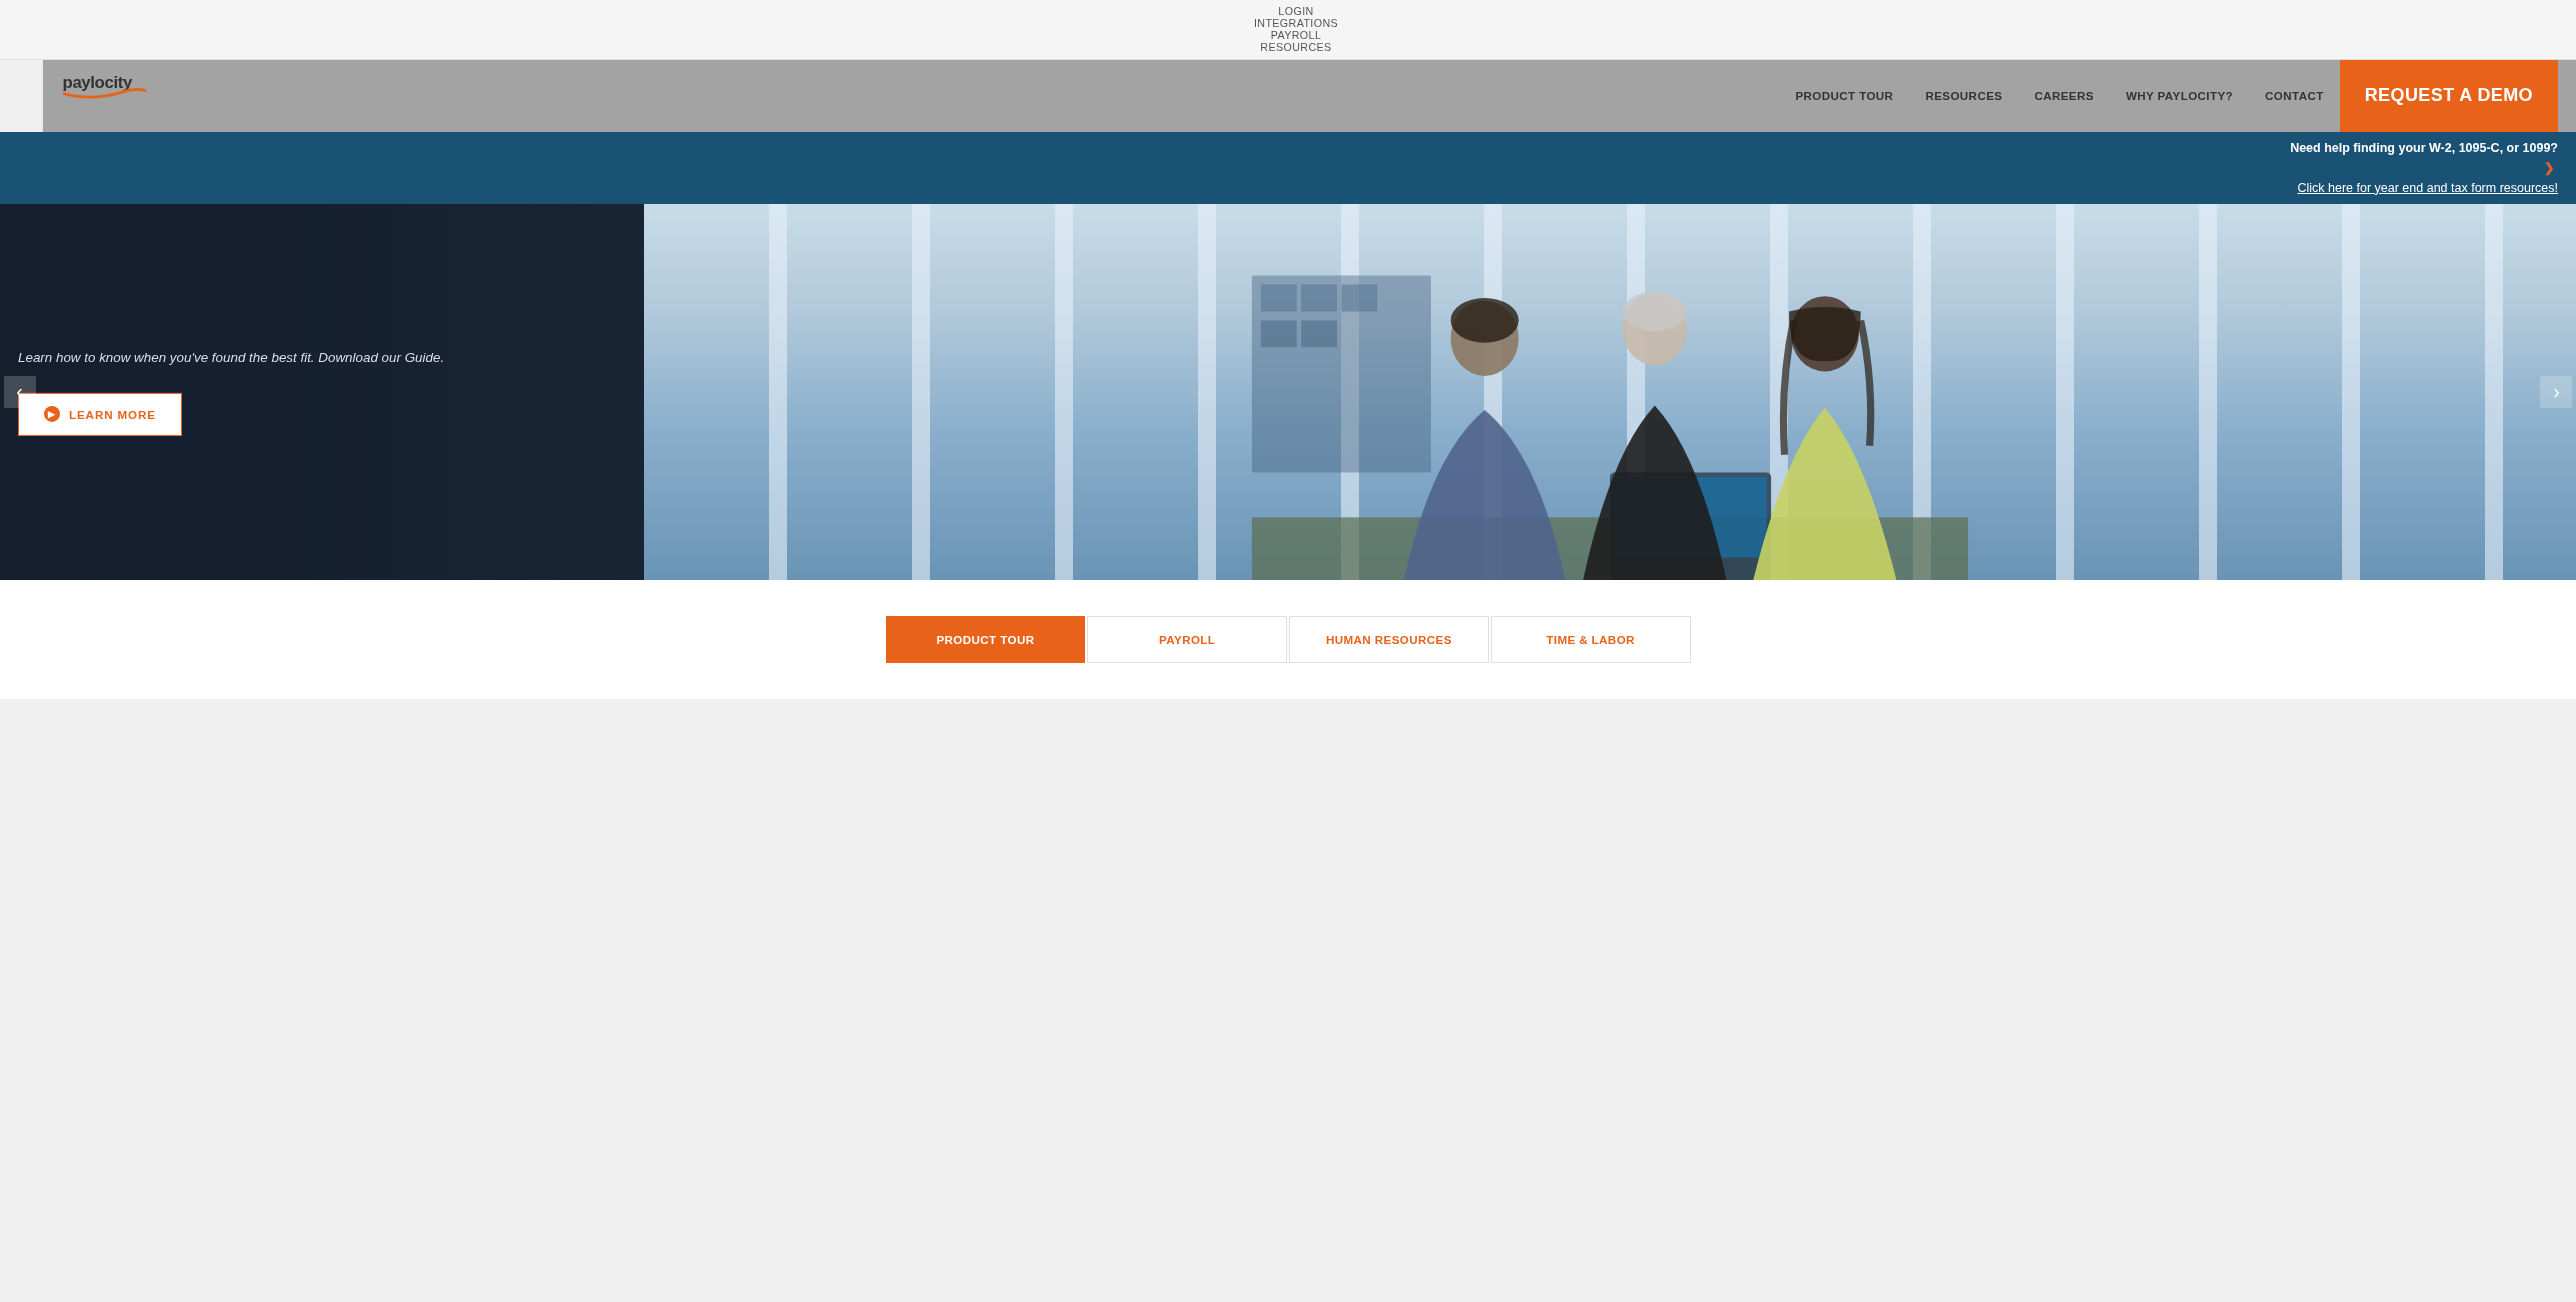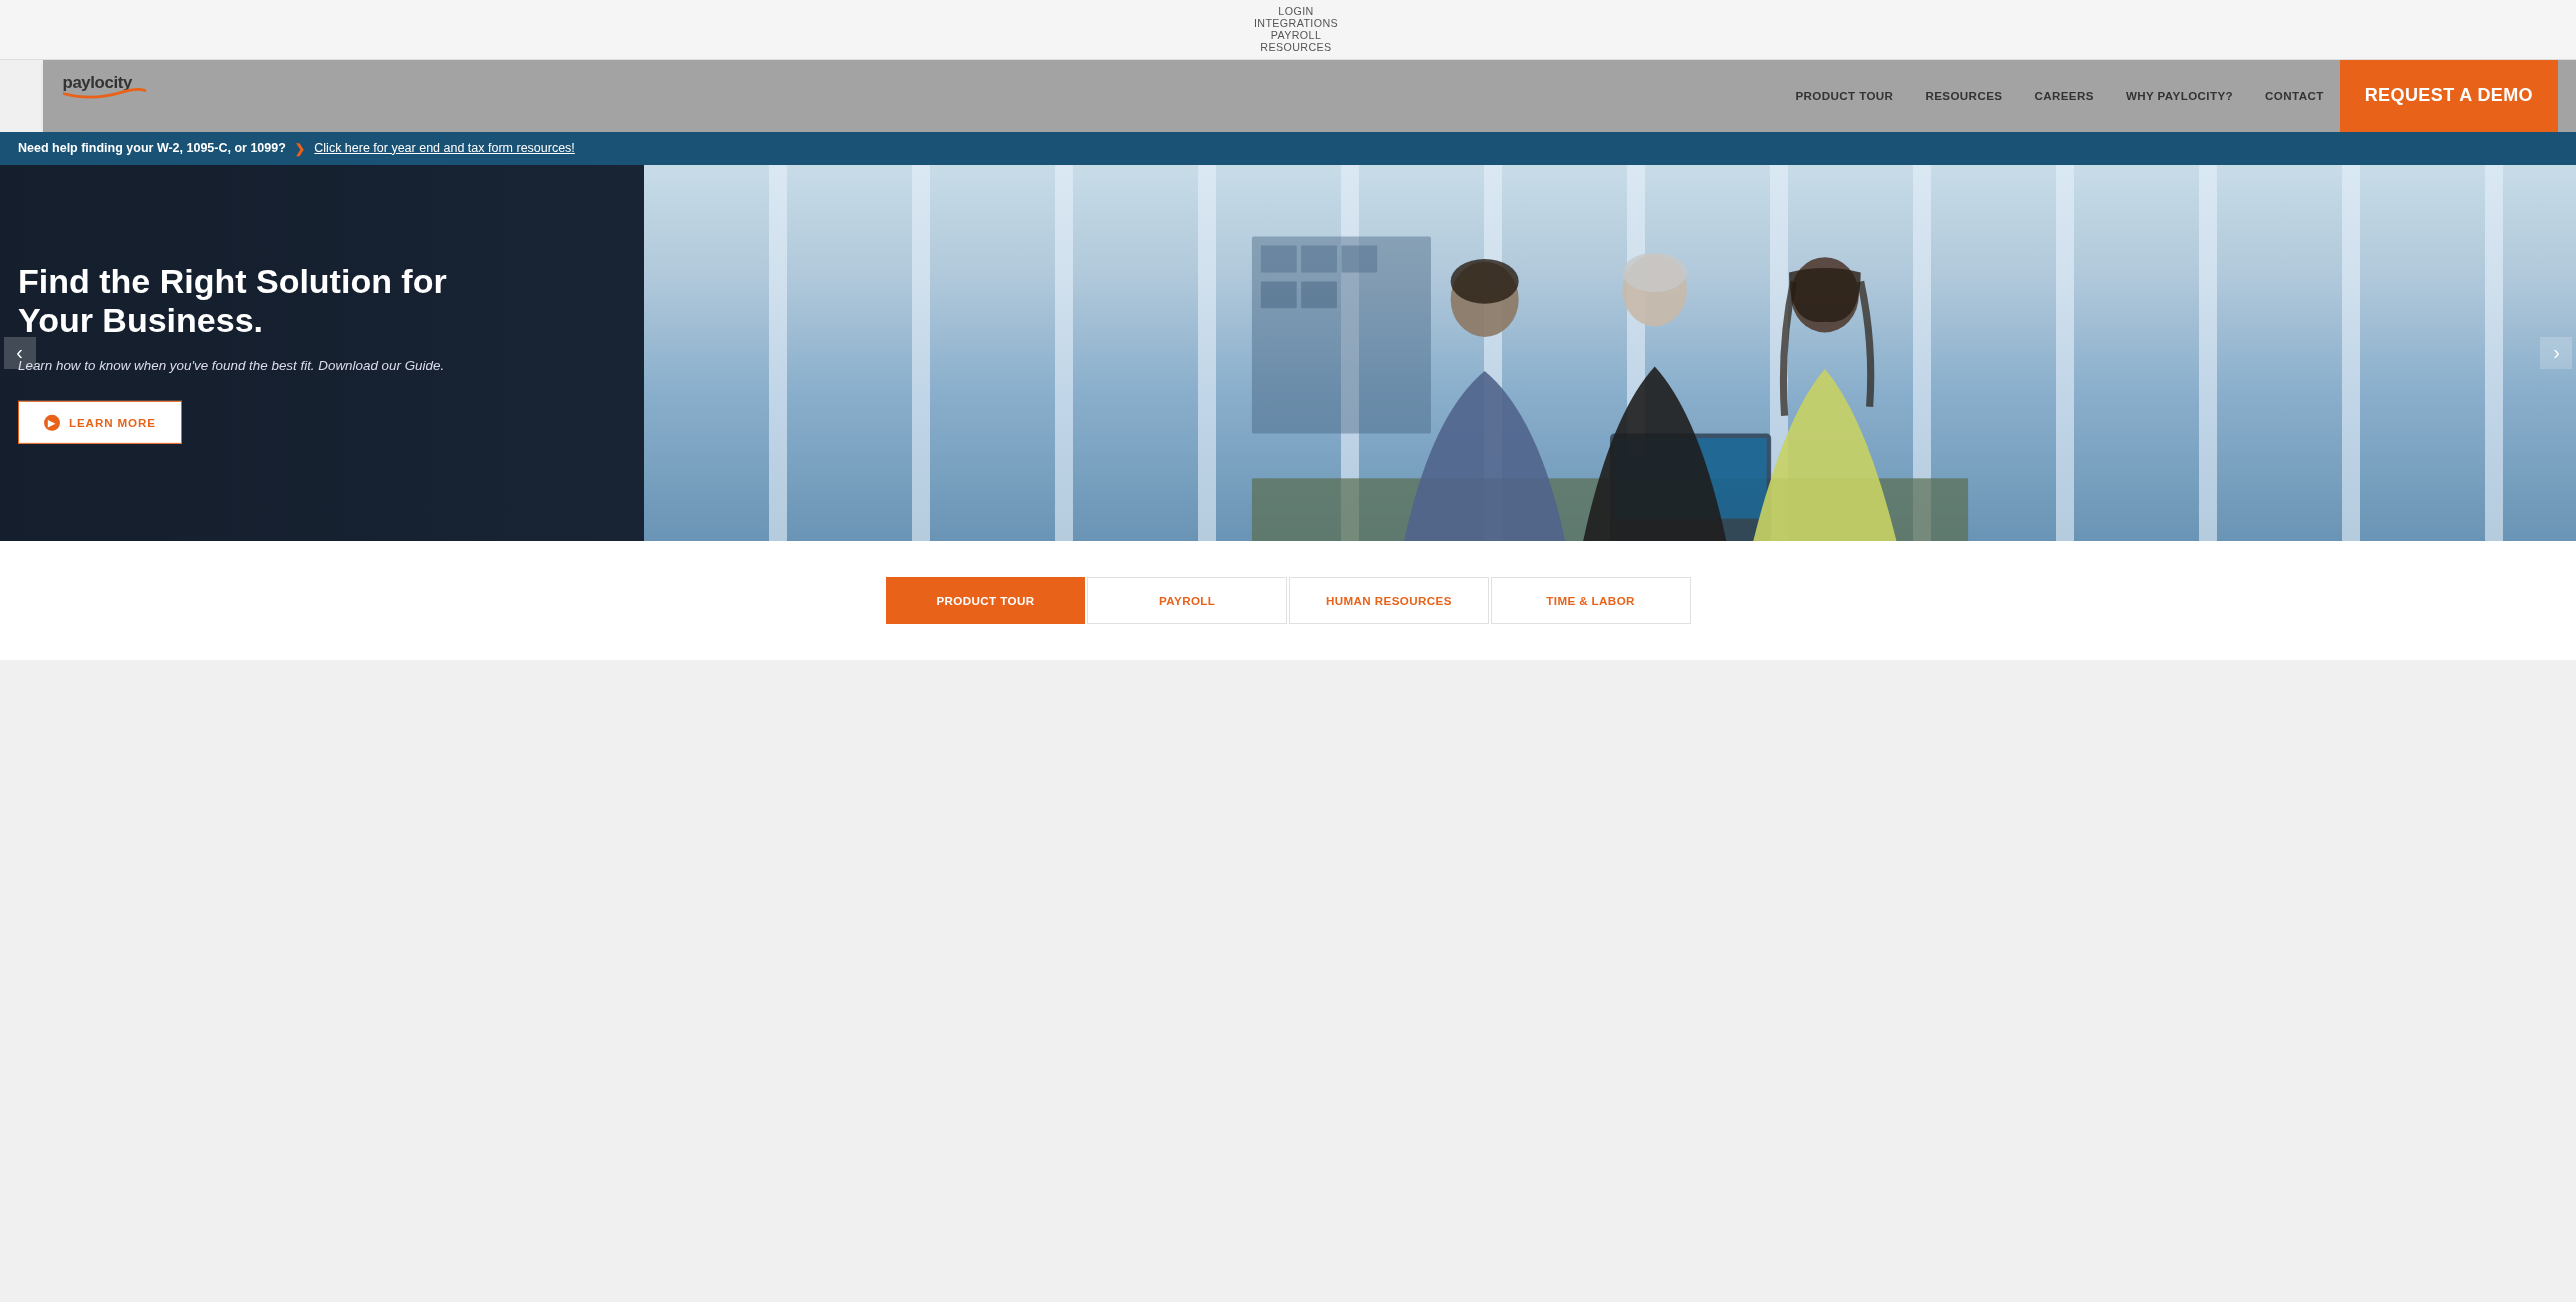--- a/index.html
+++ b/index.html
@@ -75,22 +75,23 @@
       white-space: nowrap;
     }
 
     
     .alert-bar {
       background: #1a5276;
       color: #fff;
       padding: 9px 18px;
       font-size: 12.5px;
       display: flex;
-      align-items: flex-start;
+      align-items: flex-end;
       gap: 5.4px;
+      flex-direction: column;
     }
     .alert-bar .alert-text { font-weight: 600; }
     .alert-bar .alert-link {
       color: #ffffff;
       text-decoration: underline;
       cursor: pointer;
     }
     .alert-arrow {
       color: #e8621a;
       font-weight: bold;
@@ -317,21 +318,20 @@
       <ellipse cx="260" cy="130" rx="38" ry="25" fill="rgba(40,30,20,0.8)"></ellipse>
       <ellipse cx="450" cy="120" rx="36" ry="22" fill="rgba(200,200,200,0.8)"></ellipse>
       <path d="M 600 120 Q 640 110 680 120 Q 680 180 640 175 Q 600 180 600 120 Z" fill="rgba(40,30,20,0.8)"></path>
 
       <path d="M 605 130 Q 590 200 595 280" stroke="rgba(40,30,20,0.7)" stroke-width="8" fill="none"></path>
       <path d="M 680 130 Q 695 200 690 270" stroke="rgba(40,30,20,0.7)" stroke-width="8" fill="none"></path>
     </svg>
   </div>
 
   <div class="hero-content">
-    <h1 class="hero-title">Find the Right Solution for Your Business.</h1>
     <p class="hero-subtitle">Learn how to know when you've found the best fit. Download our Guide.</p>
     <a class="hero-btn" href="#">
       <span class="hero-btn-icon">▶</span>
       <span>LEARN MORE</span>
     </a>
   </div>
 
   <button class="carousel-prev">‹</button>
   <button class="carousel-next">›</button>
 </div>

